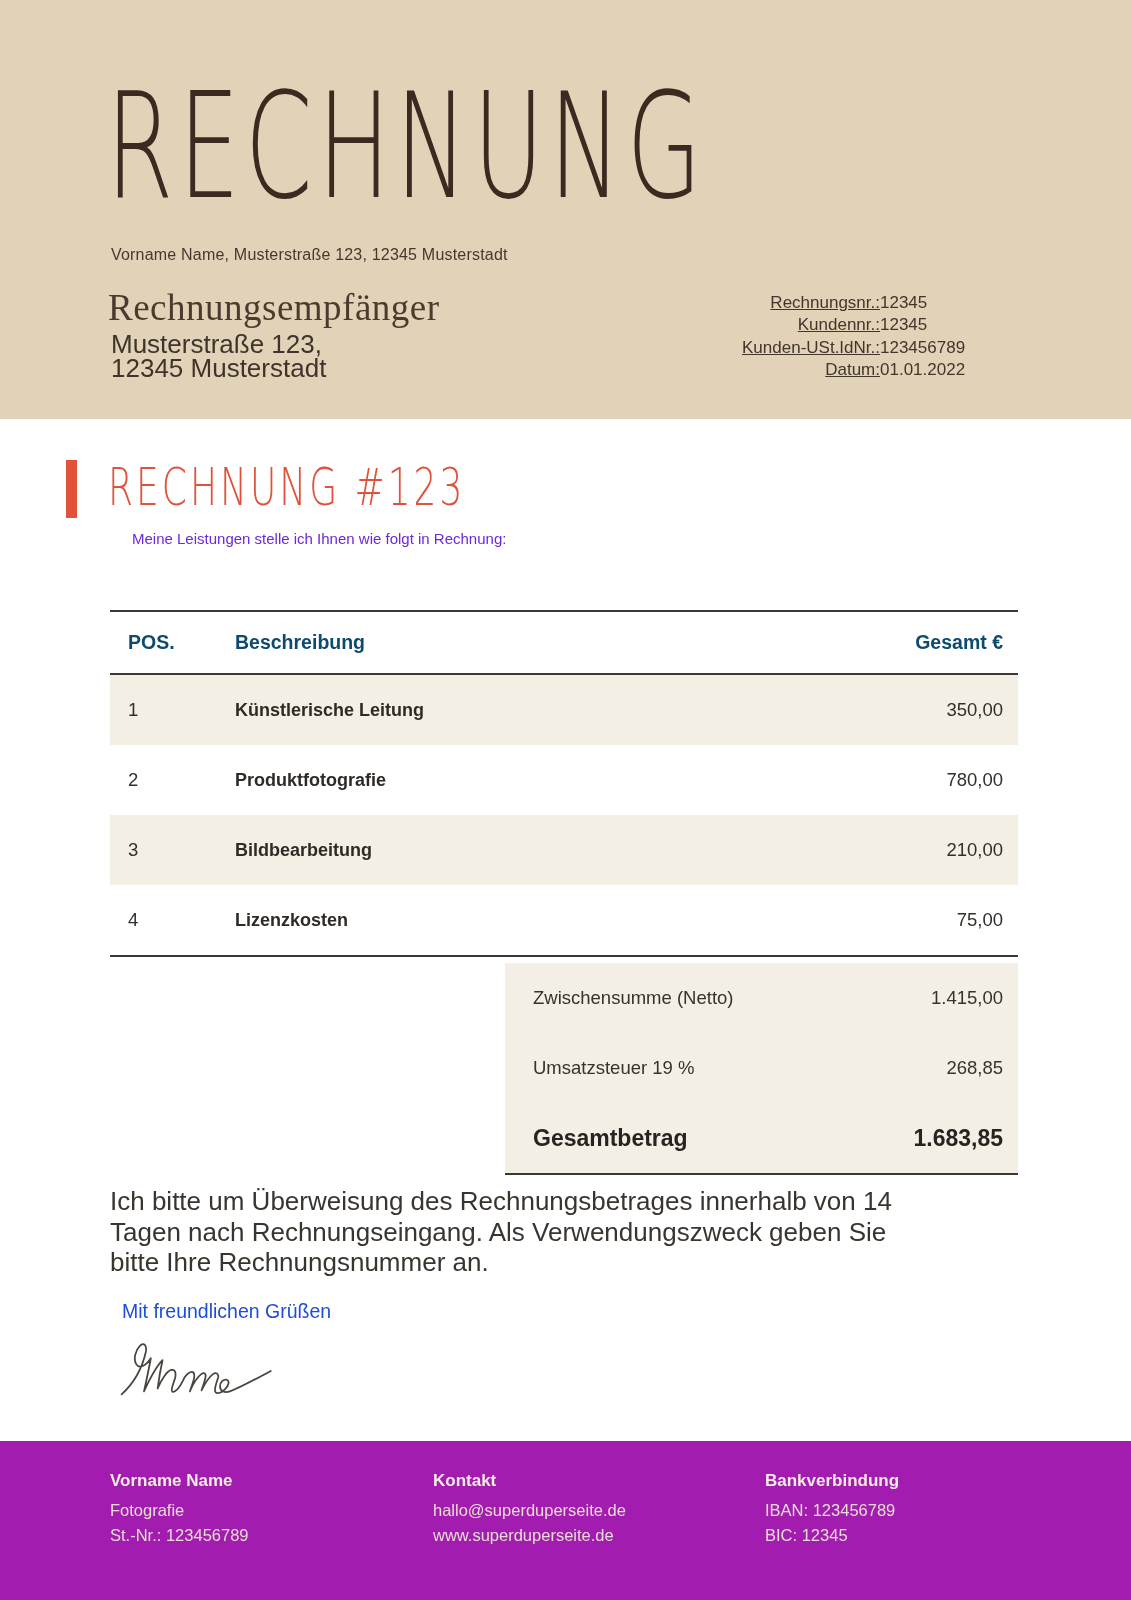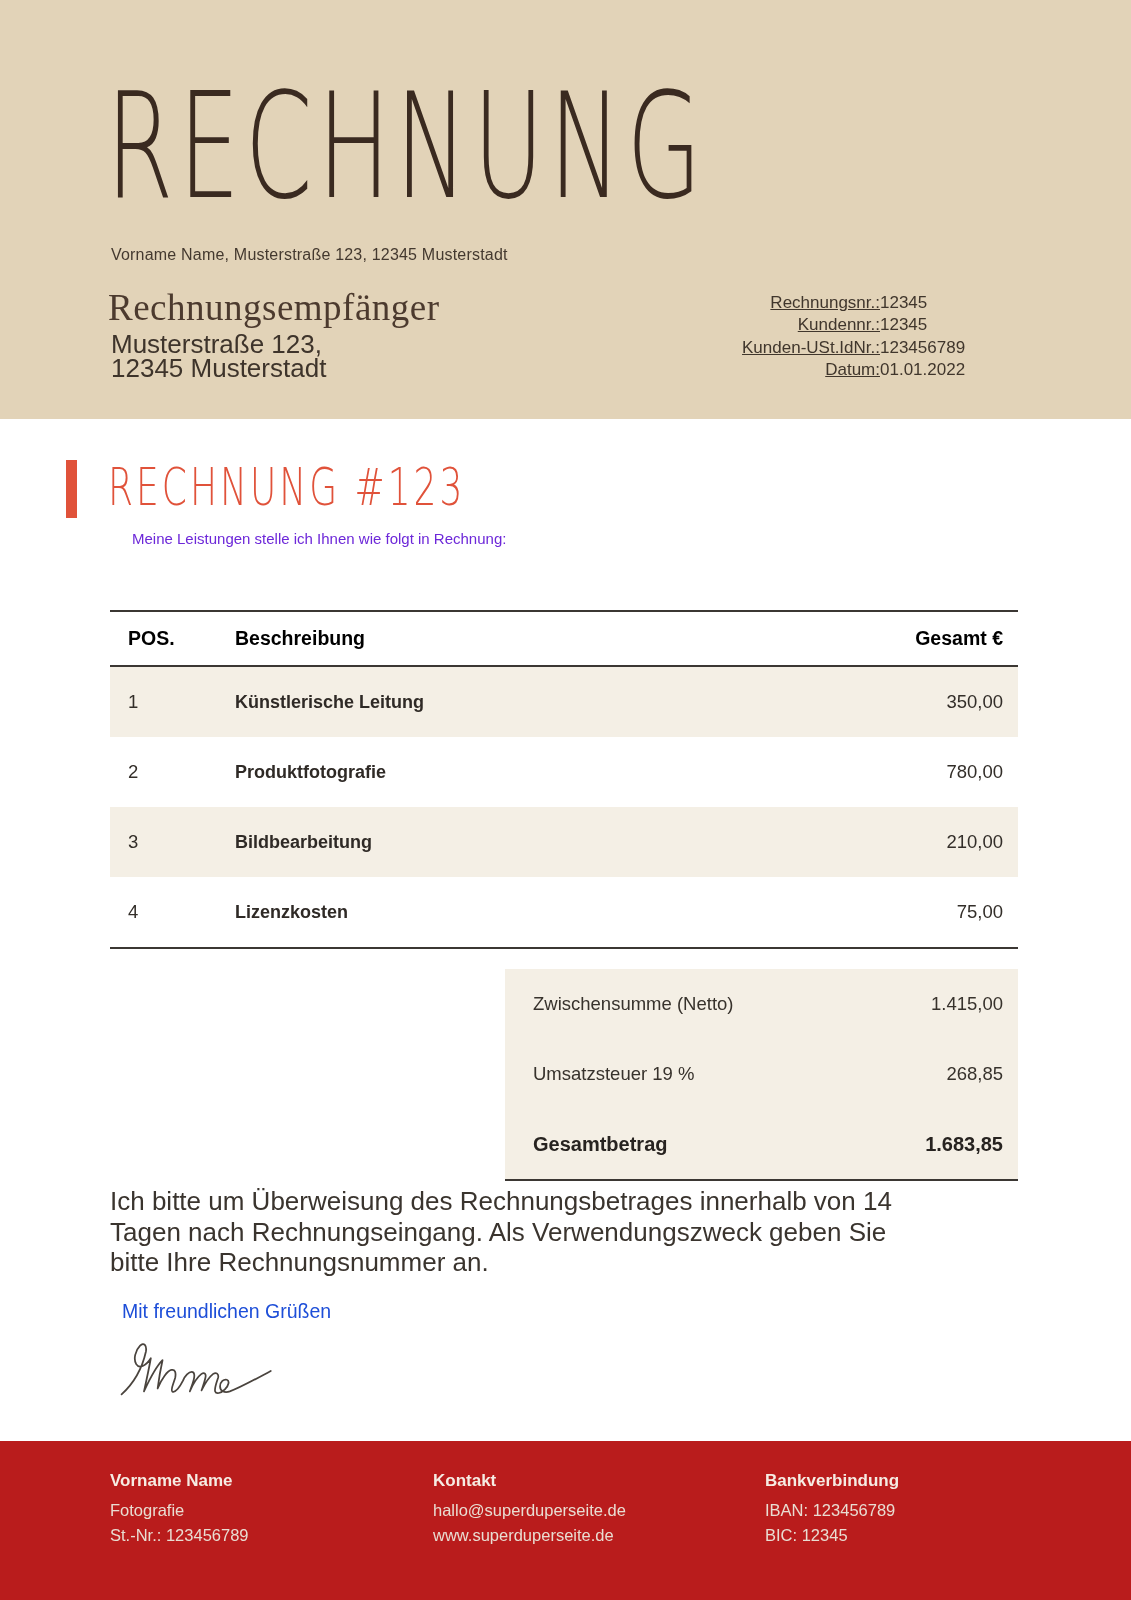--- a/index.html
+++ b/index.html
@@ -81,54 +81,53 @@
 
   
   .items-table {
     position:absolute; left:110px; top:610px;
     width:908px;
     border-top:2.5px solid #3b3733;
     border-bottom:2.5px solid #3b3733;
   }
   .t-head {
     display:flex; align-items:center;
-    height:55px;
+    height:63px;
     border-bottom:2.5px solid #3b3733;
-    font-weight:bold; font-size:19.5px; color:#000000;
+    font-weight:bold; font-size:19.5px; color:#0c4a6e;
   }
   .t-row {
     display:flex; align-items:center;
     height:70px;
     font-size:18.5px; color:#332e29;
   }
   .t-row.striped { background:#f4efe5; }
   .cell-pos  { width:125px; padding-left:18px; }
   .cell-desc { flex:1; }
   .t-row .cell-desc { font-weight:bold; color:#2f2a26; font-size:18px; }
   .cell-total { width:170px; text-align:right; padding-right:15px; }
 
   
   .summary-box {
     position:absolute; left:505px; top:612.5px;
     width:513px;
     background:#f4efe5;
     border-bottom:2.5px solid #3b3733;
-    margin-top:6px;
   }
   
   .summary-box { top:963px; }
   .s-row {
     display:flex; align-items:center;
     height:70px;
     padding:0 15px 0 28px;
     font-size:18.5px; color:#37322c;
   }
   .s-label { flex:1; }
   .s-value { text-align:right; }
-  .s-row.total { font-weight:bold; font-size:20px; color:#272320; }
+  .s-row.total { font-weight:bold; font-size:23px; color:#272320; }
 
   
   .payment-note {
     position:absolute; left:110px; top:1186px;
     width:800px;
     font-size:26px; line-height:30.5px;
     color:#3a342e;
   }
   .closing-line {
     position:absolute; left:122px; top:1300px;
@@ -136,21 +135,21 @@
   }
   .signature {
     position:absolute; left:116px; top:1330px;
     width:172px; height:78px;
   }
 
   
   .footer-band {
     position:absolute; left:0; top:1441px;
     width:1131px; height:159px;
-    background:#b91c1c;
+    background:#a21caf;
     color:#e9ddd2;
   }
   .f-col { position:absolute; top:27px; font-size:16.5px; line-height:25.5px; }
   .f-col-1 { left:110px; }
   .f-col-2 { left:433px; }
   .f-col-3 { left:765px; }
   .f-heading { font-weight:bold; font-size:17px; color:#f6ece3; margin-bottom:4px; }
 </style>
 </head>
 <body>

